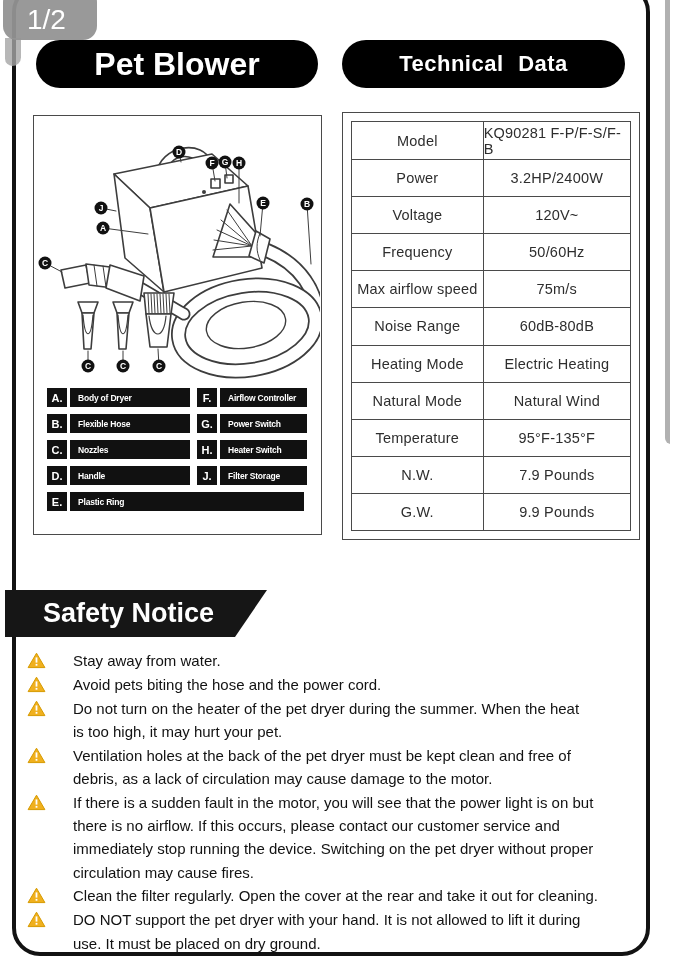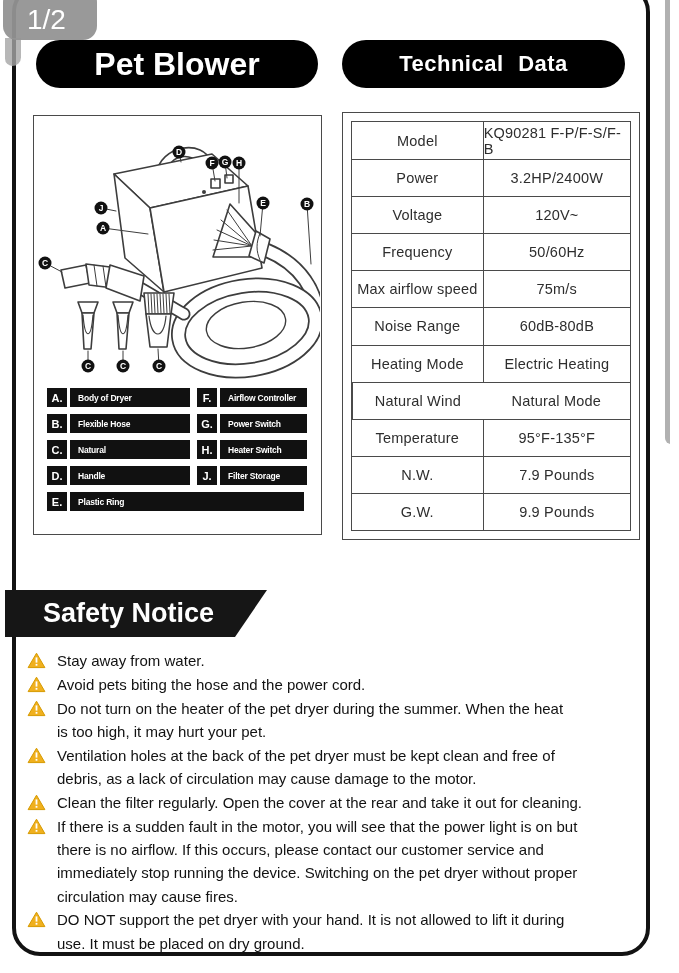--- a/index.html
+++ b/index.html
@@ -47,21 +47,21 @@
   .tcell{display:flex;align-items:center;justify-content:center;font-size:14.5px;color:#2e2e2e;
          letter-spacing:.2px;}
   .tcell.val{border-left:1.4px solid #4a4a4a;}
   
   .safety-banner{position:absolute;left:5px;top:590px;width:262px;height:47px;background:#161616;
                  clip-path:polygon(0 0,100% 0,calc(100% - 32px) 100%,0 100%);z-index:2;
                  color:#fff;font-size:27px;font-weight:700;line-height:47px;padding-left:38px;
                  box-sizing:border-box;}
   
   .safety-list{position:absolute;left:27px;top:649px;width:622px;z-index:2;}
-  .safety-item{display:flex;align-items:flex-start;}
+  .safety-item{display:flex;align-items:flex-start;gap:16px;}
   .warn-wrap{flex:0 0 22px;margin:3px 8px 0 0;}
   .safety-lines{color:#121212;font-size:15px;line-height:23.4px;}
   .safety-line{white-space:nowrap;}
 </style>
 </head>
 <body>
 
 <div id="stage">
 
   <div class="scrollbar"></div>
@@ -204,21 +204,21 @@
           </div>
           <div class="legend-gap"></div>
           <div class="legend-item">
             <div class="legend-chip">G.</div>
             <div class="legend-bar lb-narrow">Power Switch</div>
           </div>
         </div>
         <div class="legend-row">
           <div class="legend-item">
             <div class="legend-chip">C.</div>
-            <div class="legend-bar lb-wide">Natural</div>
+            <div class="legend-bar lb-wide">Nozzles</div>
           </div>
           <div class="legend-gap"></div>
           <div class="legend-item">
             <div class="legend-chip">H.</div>
             <div class="legend-bar lb-narrow">Heater Switch</div>
           </div>
         </div>
         <div class="legend-row">
           <div class="legend-item">
             <div class="legend-chip">D.</div>
@@ -263,22 +263,22 @@
         </div>
         <div class="trow">
           <div class="tcell">Noise Range</div>
           <div class="tcell val">60dB-80dB</div>
         </div>
         <div class="trow">
           <div class="tcell">Heating Mode</div>
           <div class="tcell val">Electric Heating</div>
         </div>
         <div class="trow">
+          <div class="tcell">Natural Mode</div>
           <div class="tcell val">Natural Wind</div>
-          <div class="tcell">Natural Mode</div>
         </div>
         <div class="trow">
           <div class="tcell">Temperature</div>
           <div class="tcell val">95°F-135°F</div>
         </div>
         <div class="trow">
           <div class="tcell">N.W.</div>
           <div class="tcell val">7.9 Pounds</div>
         </div>
         <div class="trow">
@@ -333,32 +333,20 @@
         <span class="warn-wrap">
   <svg width="19" height="17" viewBox="0 0 19 17">
     <path d="M9.5 1.2 L17.9 15.6 H1.1 Z" fill="#f0b01e" stroke="#d69a00" stroke-width="1" stroke-linejoin="round"></path>
     <rect x="8.6" y="5.4" width="1.8" height="5.2" fill="#fff"></rect>
     <rect x="8.6" y="11.9" width="1.8" height="1.8" fill="#fff"></rect>
   </svg>
 </span>
         <div class="safety-lines">
           <div class="safety-line">Ventilation holes at the back of the pet dryer must be kept clean and free of</div>
           <div class="safety-line">debris, as a lack of circulation may cause damage to the motor.</div>
-        </div>
-      </div>
-      <div class="safety-item">
-        <span class="warn-wrap">
-  <svg width="19" height="17" viewBox="0 0 19 17">
-    <path d="M9.5 1.2 L17.9 15.6 H1.1 Z" fill="#f0b01e" stroke="#d69a00" stroke-width="1" stroke-linejoin="round"></path>
-    <rect x="8.6" y="5.4" width="1.8" height="5.2" fill="#fff"></rect>
-    <rect x="8.6" y="11.9" width="1.8" height="1.8" fill="#fff"></rect>
-  </svg>
-</span>
-        <div class="safety-lines">
-          <div class="safety-line">Clean the filter regularly. Open the cover at the rear and take it out for cleaning.</div>
         </div>
       </div>
       <div class="safety-item">
         <span class="warn-wrap">
   <svg width="19" height="17" viewBox="0 0 19 17">
     <path d="M9.5 1.2 L17.9 15.6 H1.1 Z" fill="#f0b01e" stroke="#d69a00" stroke-width="1" stroke-linejoin="round"></path>
     <rect x="8.6" y="5.4" width="1.8" height="5.2" fill="#fff"></rect>
     <rect x="8.6" y="11.9" width="1.8" height="1.8" fill="#fff"></rect>
   </svg>
 </span>
@@ -371,19 +359,31 @@
       </div>
       <div class="safety-item">
         <span class="warn-wrap">
   <svg width="19" height="17" viewBox="0 0 19 17">
     <path d="M9.5 1.2 L17.9 15.6 H1.1 Z" fill="#f0b01e" stroke="#d69a00" stroke-width="1" stroke-linejoin="round"></path>
     <rect x="8.6" y="5.4" width="1.8" height="5.2" fill="#fff"></rect>
     <rect x="8.6" y="11.9" width="1.8" height="1.8" fill="#fff"></rect>
   </svg>
 </span>
         <div class="safety-lines">
+          <div class="safety-line">Clean the filter regularly. Open the cover at the rear and take it out for cleaning.</div>
+        </div>
+      </div>
+      <div class="safety-item">
+        <span class="warn-wrap">
+  <svg width="19" height="17" viewBox="0 0 19 17">
+    <path d="M9.5 1.2 L17.9 15.6 H1.1 Z" fill="#f0b01e" stroke="#d69a00" stroke-width="1" stroke-linejoin="round"></path>
+    <rect x="8.6" y="5.4" width="1.8" height="5.2" fill="#fff"></rect>
+    <rect x="8.6" y="11.9" width="1.8" height="1.8" fill="#fff"></rect>
+  </svg>
+</span>
+        <div class="safety-lines">
           <div class="safety-line">DO NOT support the pet dryer with your hand. It is not allowed to lift it during</div>
           <div class="safety-line">use. It must be placed on dry ground.</div>
         </div>
       </div>
     </div>
 
 </div>
 
 </body></html>

